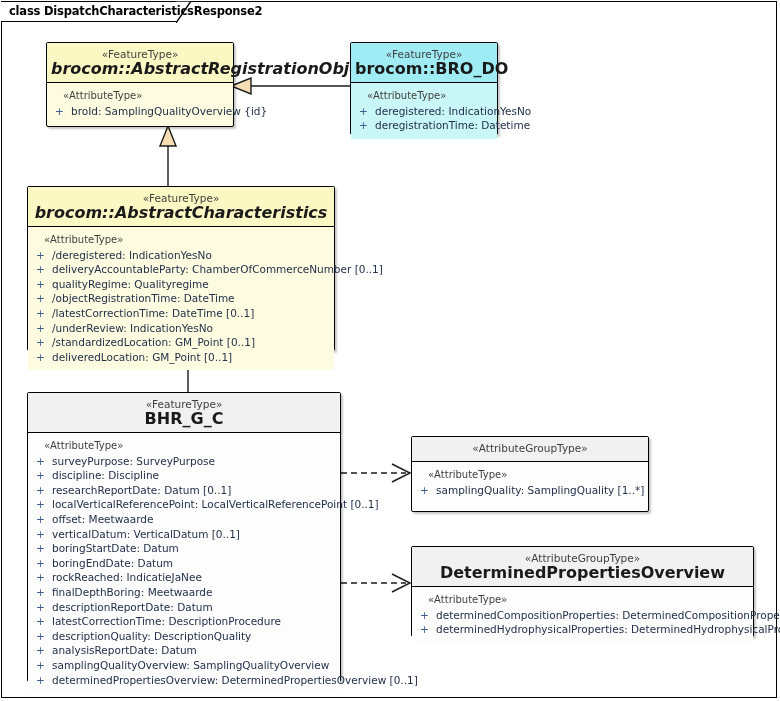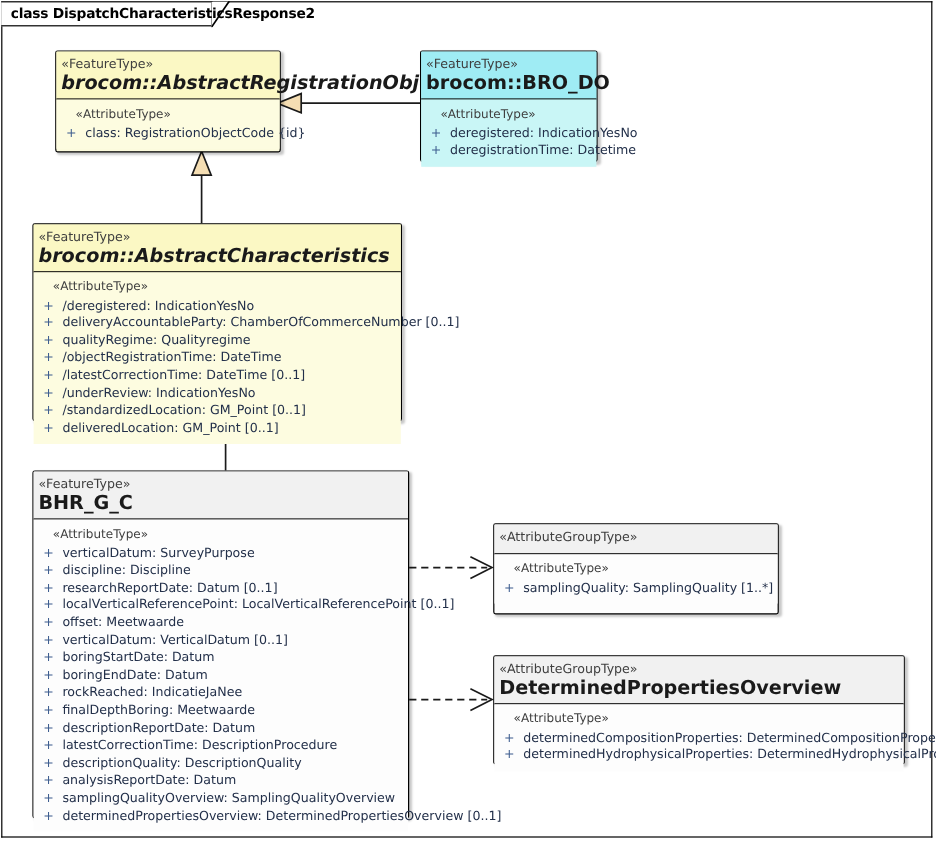--- a/index.html
+++ b/index.html
@@ -72,21 +72,21 @@
   .uml-box {
     position: absolute;
     box-sizing: border-box;
     border: 1.5px solid #000000;
     border-radius: 2px;
     box-shadow: 2px 2px 2px rgba(0,0,0,0.22);
   }
   .uml-header {
     box-sizing: border-box;
     border-bottom: 1.5px solid #000000;
-    text-align: left;
+    text-align: center;
     padding: 5px 4px 6px 4px;
   }
   .uml-body {
     box-sizing: border-box;
     padding: 6px 4px 6px 4px;
   }
   .stereotype {
     font-size: 10.5px;
     color: #3f3f3f;
     line-height: 13px;
@@ -186,21 +186,21 @@
 
   <div class="uml-box theme-yellow" style="left:46px; top:42px; width:188px; height:85px;">
     <div class="uml-header">
       <div class="stereotype">«FeatureType»</div>
       <div class="classname abstract">brocom::AbstractRegistrationObject</div>
     </div>
     <div class="uml-body">
       <div class="group-label">«AttributeType»</div>
       <div class="attr-row">
         <span class="attr-vis">+</span>
-        <span class="attr-text">class: RegistrationObjectCode {id}</span>
+        <span class="attr-text">broId: SamplingQualityOverview {id}</span>
       </div>
     </div>
   </div>
 
   <div class="uml-box theme-cyan" style="left:350px; top:42px; width:148px; height:93px;">
     <div class="uml-header">
       <div class="stereotype">«FeatureType»</div>
       <div class="classname">brocom::BRO_DO</div>
     </div>
     <div class="uml-body">
@@ -260,21 +260,21 @@
 
   <div class="uml-box theme-gray" style="left:27px; top:392px; width:314px; height:290px;">
     <div class="uml-header">
       <div class="stereotype">«FeatureType»</div>
       <div class="classname">BHR_G_C</div>
     </div>
     <div class="uml-body">
       <div class="group-label">«AttributeType»</div>
       <div class="attr-row">
         <span class="attr-vis">+</span>
-        <span class="attr-text">verticalDatum: SurveyPurpose</span>
+        <span class="attr-text">surveyPurpose: SurveyPurpose</span>
       </div>
       <div class="attr-row">
         <span class="attr-vis">+</span>
         <span class="attr-text">discipline: Discipline</span>
       </div>
       <div class="attr-row">
         <span class="attr-vis">+</span>
         <span class="attr-text">researchReportDate: Datum [0..1]</span>
       </div>
       <div class="attr-row">

